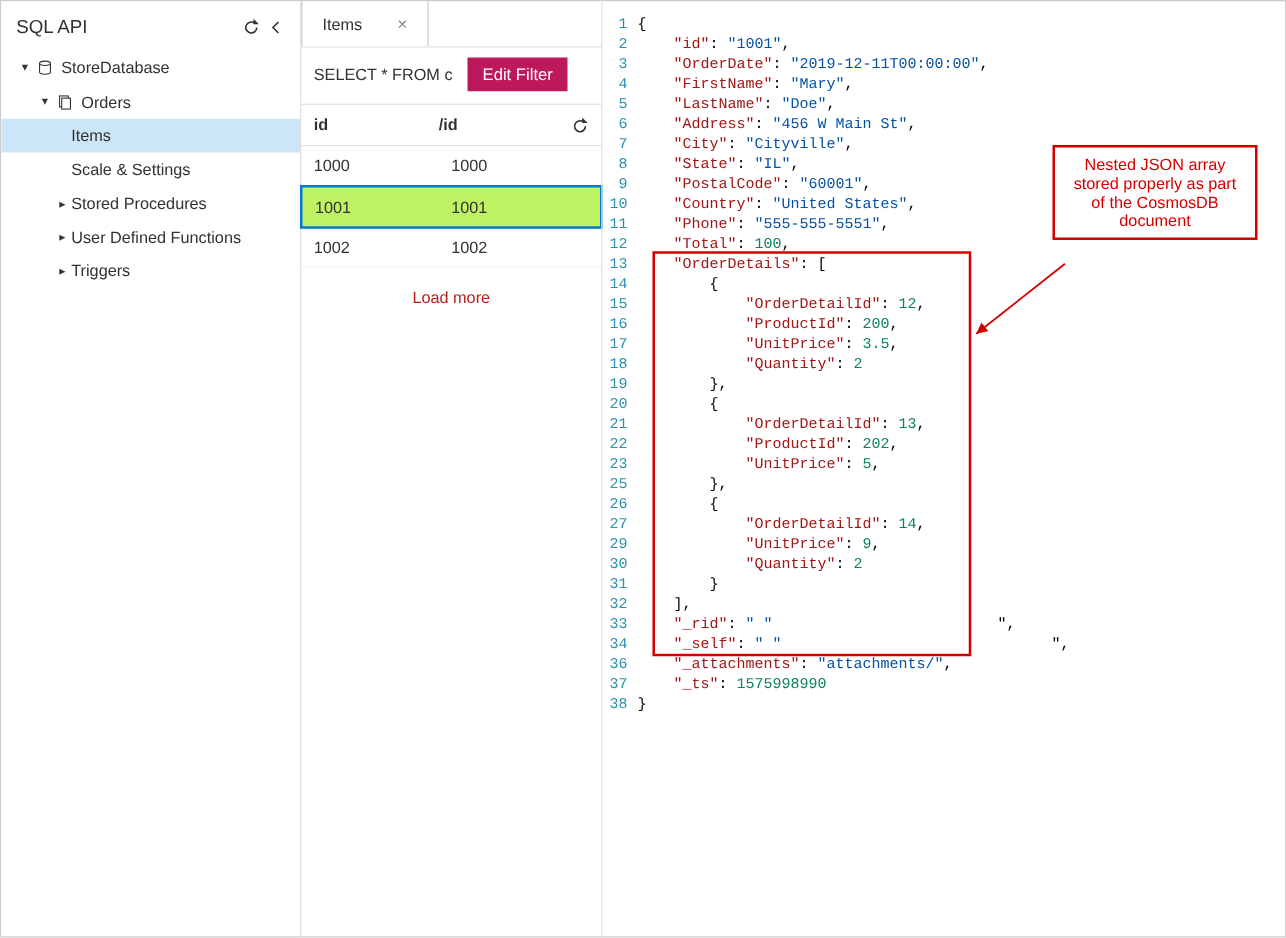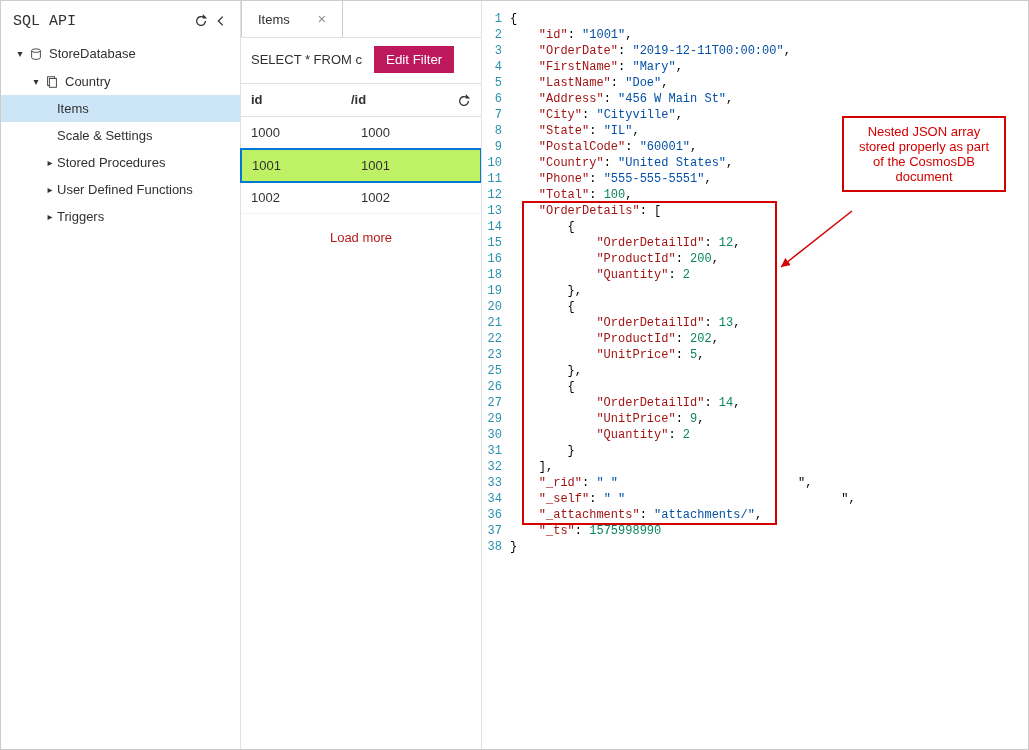--- a/index.html
+++ b/index.html
@@ -20,21 +20,20 @@
   border-right: 1px solid #e1e1e1;
   padding: 8px 0;
   background: #fff;
 }
 .sidebar-header {
   display: flex;
   align-items: center;
   justify-content: space-between;
   padding: 4px 12px 10px 12px;
   font-size: 15px;
-  font-family: Liberation Mono, monospace;
 }
 .sidebar-header .title { font-weight: 400; }
 .sidebar-header .icons { display: flex; gap: 6px; }
 .tree { padding-left: 0; }
 .tree-row {
   display: flex;
   align-items: center;
   padding: 6px 4px 6px 8px;
   cursor: pointer;
 }
@@ -179,21 +178,21 @@
         <span class="lbl">StoreDatabase</span>
       </div>
       <div class="tree-row" style="padding-left:28px">
         <span class="chev">▾</span>
         <span class="icon">
           <svg class="ic" viewBox="0 0 16 16">
               <rect x="3" y="2" width="8" height="10" fill="none" stroke="#333"></rect>
               <rect x="5" y="4" width="8" height="10" fill="#fff" stroke="#333"></rect>
             </svg>
         </span>
-        <span class="lbl">Country</span>
+        <span class="lbl">Orders</span>
       </div>
       <div class="tree-row selected" style="padding-left:56px">
         <span class="lbl">Items</span>
       </div>
       <div class="tree-row" style="padding-left:56px">
         <span class="lbl">Scale &amp; Settings</span>
       </div>
       <div class="tree-row" style="padding-left:42px">
         <span class="chev">▸</span>
         <span class="lbl">Stored Procedures</span>
@@ -307,20 +306,24 @@
         </div>
         <div class="code-line">
           <span class="lineno">15</span>
           <span class="linebody">            <span class="tok-key">"OrderDetailId"</span><span class="tok-punc">: </span><span class="tok-num">12</span><span class="tok-punc">,</span></span>
         </div>
         <div class="code-line">
           <span class="lineno">16</span>
           <span class="linebody">            <span class="tok-key">"ProductId"</span><span class="tok-punc">: </span><span class="tok-num">200</span><span class="tok-punc">,</span></span>
         </div>
         <div class="code-line">
+          <span class="lineno">17</span>
+          <span class="linebody">            <span class="tok-key">"UnitPrice"</span><span class="tok-punc">: </span><span class="tok-num">3.5</span><span class="tok-punc">,</span></span>
+        </div>
+        <div class="code-line">
           <span class="lineno">18</span>
           <span class="linebody">            <span class="tok-key">"Quantity"</span><span class="tok-punc">: </span><span class="tok-num">2</span></span>
         </div>
         <div class="code-line">
           <span class="lineno">19</span>
           <span class="linebody">        <span class="tok-punc">}</span><span class="tok-punc">,</span></span>
         </div>
         <div class="code-line">
           <span class="lineno">20</span>
           <span class="linebody">        <span class="tok-punc">{</span></span>

